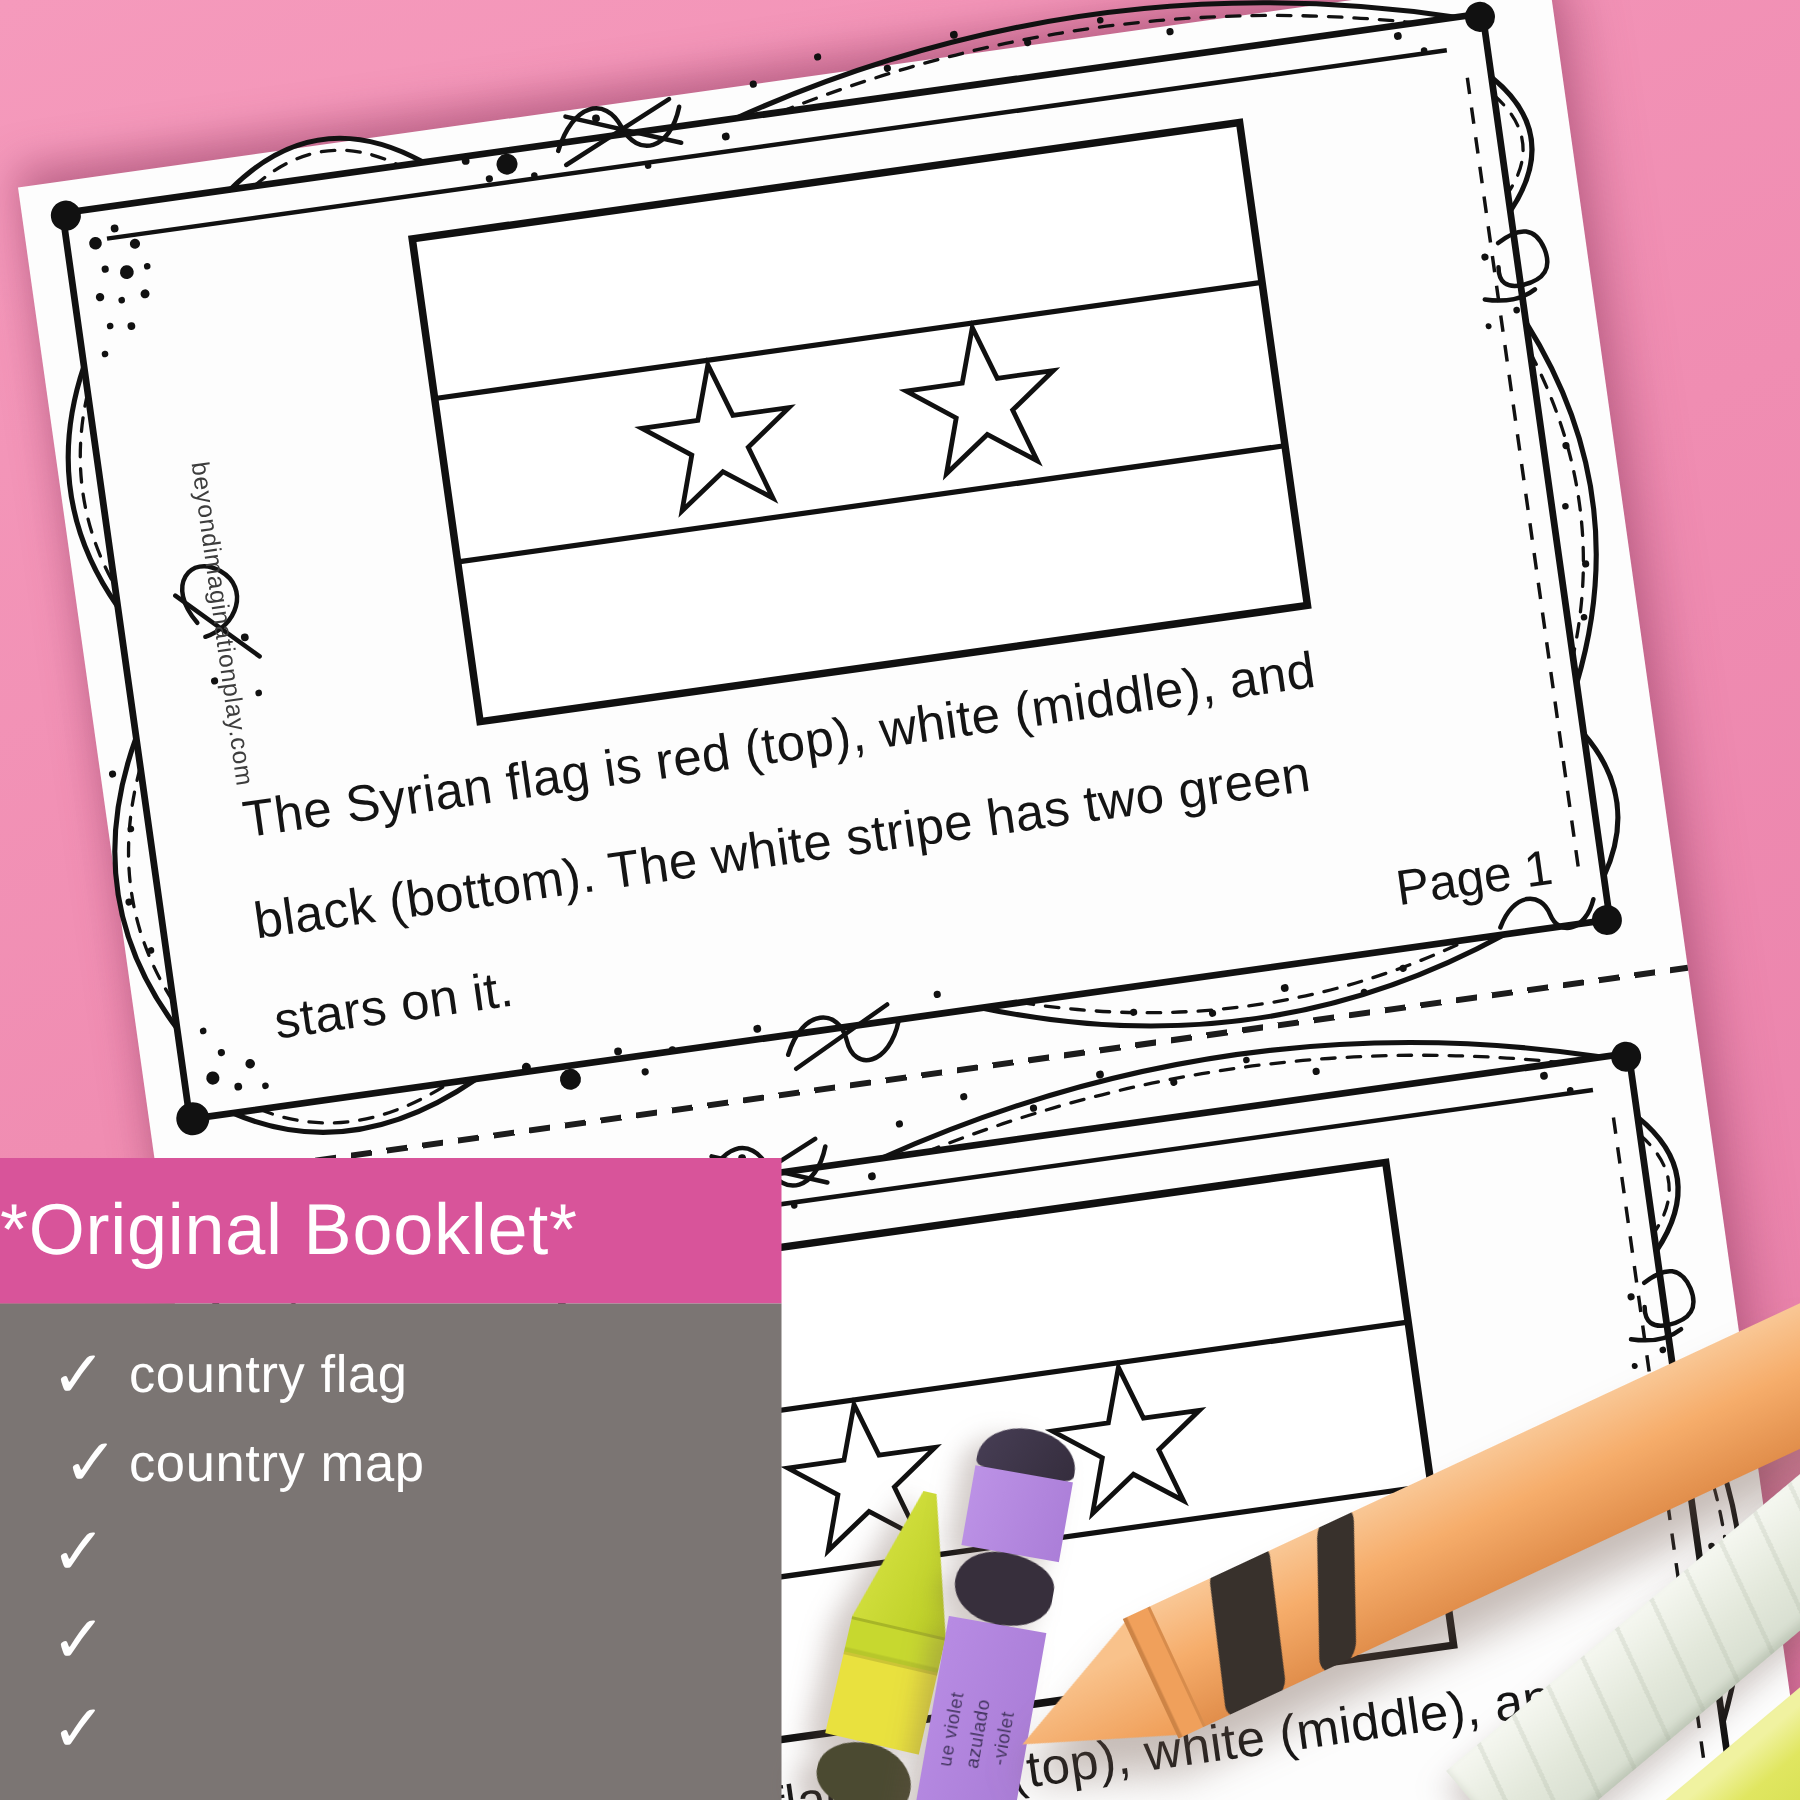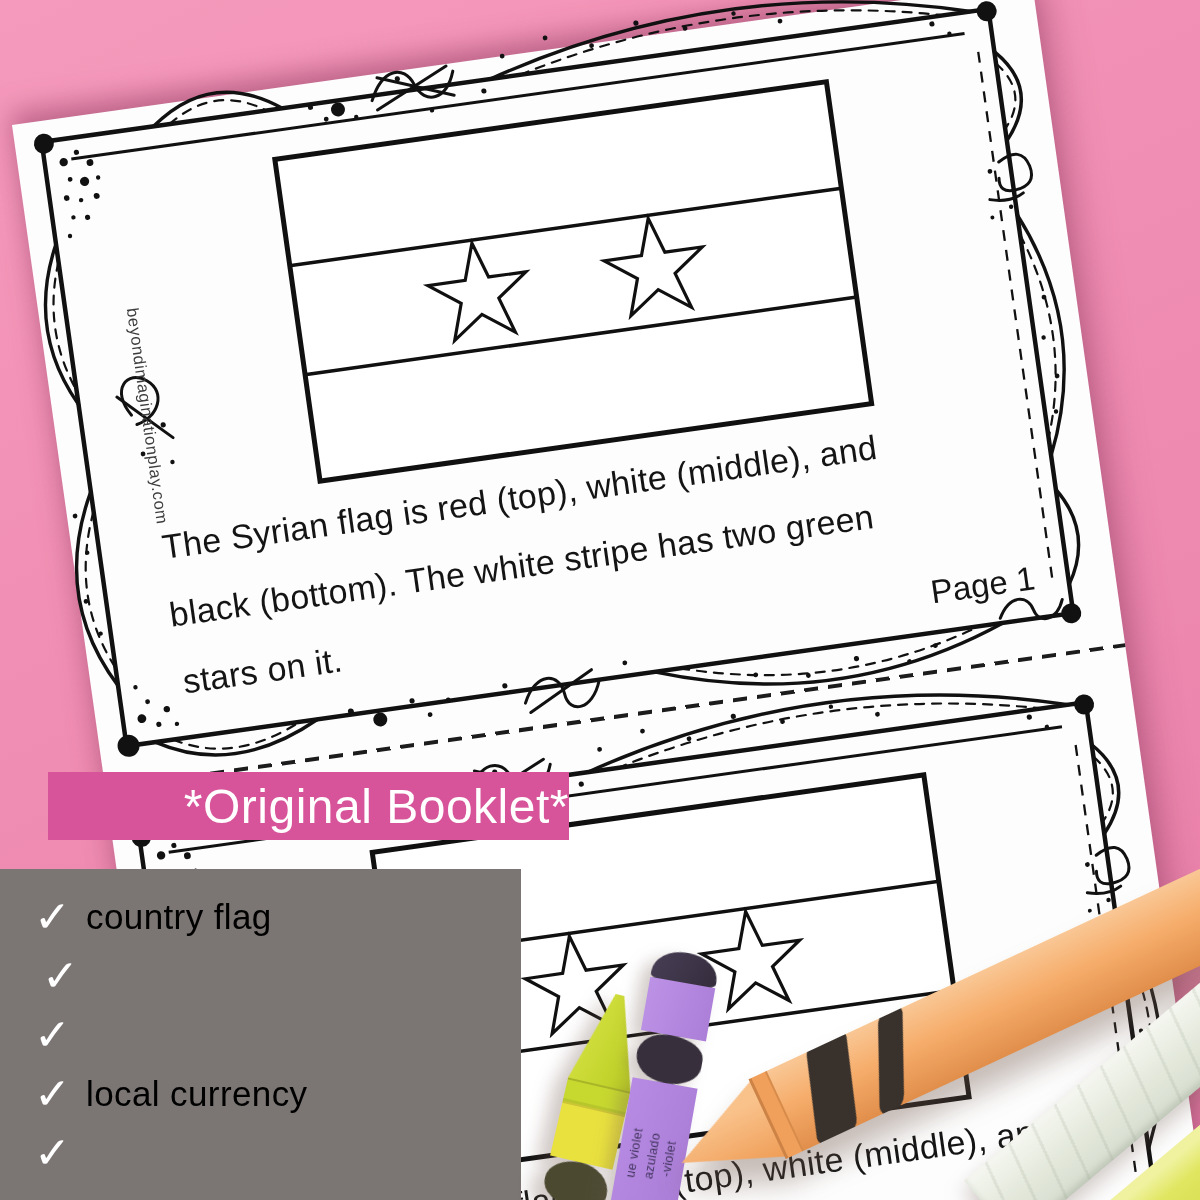--- a/index.html
+++ b/index.html
@@ -32,31 +32,31 @@
   .cap.l3{left:92px;top:556px;}
   .page2 .cap.l1{left:170px;}
   .pagenum{position:absolute;left:845px;top:572px;font-size:33px;color:#141414;}
   .cutline{
     position:absolute;left:10px;top:668px;width:1020px;height:3.5px;
     background:repeating-linear-gradient(90deg,#1c1c1c 0 14px,transparent 14px 24px);
   }
 
   
   .banner{
-    position:absolute;left:0;top:772px;width:521px;height:68px;z-index:10;
-    display:flex;align-items:center;justify-content:flex-end;margin-left:48px;
+    position:absolute;left:0;top:772px;width:521px;height:97px;z-index:10;
+    display:flex;align-items:center;justify-content:flex-start;
   }
   .banner-label{color:#fff;font-size:48px;letter-spacing:.5px;white-space:nowrap;}
   .panel{
     position:absolute;left:0;top:869px;width:521px;height:331px;z-index:10;
     padding-top:18px;
   }
   .feature-row{display:flex;align-items:center;height:59px;padding-left:34px;}
   .check{color:#fff;font-size:44px;font-family:"DejaVu Sans",sans-serif;width:52px;flex:0 0 auto;}
-  .feature-label{color:#000000;font-size:35px;letter-spacing:.4px;white-space:nowrap;}
+  .feature-label{color:#ffffff;font-size:35px;letter-spacing:.4px;white-space:nowrap;}
   .feature-row:nth-child(2) .check{padding-left:8px;}
 
   
   .crayon{position:absolute;}
   .cr-yellow{
     left:588px;top:995px;width:64px;height:300px;z-index:21;
     transform:rotate(13deg);transform-origin:50% 0;
     filter:drop-shadow(-12px 10px 9px rgba(110,85,75,.32));
   }
   .yg-tip{height:92px;background:linear-gradient(105deg,#d8e344,#b9cd22);
@@ -264,27 +264,27 @@
     <span class="banner-label">*Original Booklet*</span>
   </div>
 
   <div class="panel" style="background:#7b7573;">
     <div class="feature-row">
       <span class="check">✓</span>
       <span class="feature-label">country flag</span>
     </div>
     <div class="feature-row">
       <span class="check">✓</span>
-    </div>
-    <div class="feature-row">
-      <span class="check">✓</span>
-    </div>
-    <div class="feature-row">
-      <span class="check">✓</span>
-      <span class="feature-label">local currency</span>
+      <span class="feature-label">country map</span>
+    </div>
+    <div class="feature-row">
+      <span class="check">✓</span>
+    </div>
+    <div class="feature-row">
+      <span class="check">✓</span>
     </div>
     <div class="feature-row">
       <span class="check">✓</span>
     </div>
   </div>
 
   <div class="crayon cr-yellow">
     <div class="yg-tip"></div>
     <div class="yg-neck"></div>
     <div class="yg-yellow"></div>

